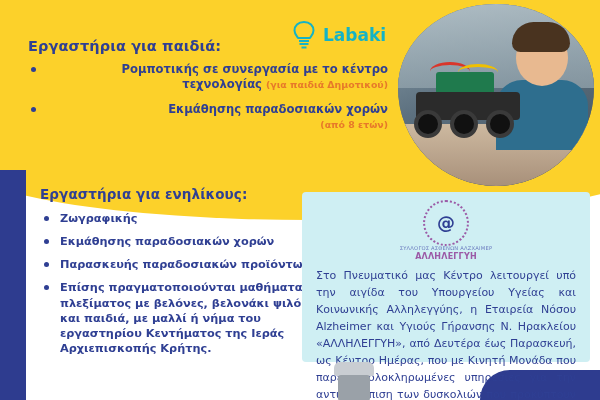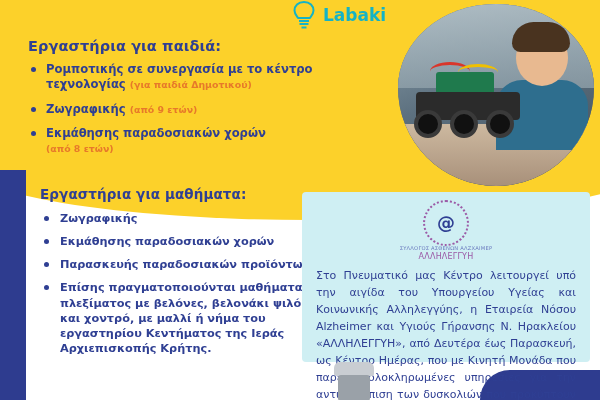--- a/index.html
+++ b/index.html
@@ -76,20 +76,21 @@
     font-size: 14.5px;
     letter-spacing: 0.1px;
   }
   .kids .heading {
     padding-top: 2px;
   }
   ul.items {
     list-style: none;
     margin: 8px 0 0 0;
     padding: 0;
+    text-align: right;
   }
   ul.items > li {
     position: relative;
     padding-left: 18px;
     margin-bottom: 9px;
     color: #2f3f93;
     font-size: 11.6px;
     line-height: 1.32;
     font-weight: bold;
   }
@@ -106,21 +107,21 @@
   .note {
     color: #e7792a;
     font-weight: bold;
     font-size: 9.4px;
   }
 
   
   .logo {
     position: absolute;
     left: 290px;
-    top: 0;
+    top: 20px;
     display: flex;
     align-items: center;
     gap: 5px;
   }
   .logo-mark {
     width: 28px;
     height: 30px;
     position: relative;
   }
   .logo-text {
@@ -299,21 +300,21 @@
     position: relative;
   }
   .card-logo-at {
     color: #2f3f93;
     font-weight: bold;
     font-size: 18px;
     line-height: 1;
   }
   .card-logo-title {
     color: #9b5aa6;
-    font-weight: normal;
+    font-weight: bold;
     font-size: 8px;
     margin-top: 1px;
     letter-spacing: .2px;
   }
   .card-logo-sub {
     color: #6b7bbf;
     font-size: 5.2px;
     letter-spacing: .2px;
     margin-top: -1px;
   }
@@ -388,37 +389,33 @@
   </div>
 
   <div class="kids">
     <div class="heading">Εργαστήρια για παιδιά:</div>
     <ul class="items">
       <li>
         <span>Ρομποτικής σε συνεργασία με το κέντρο τεχνολογίας</span>
         <span class="note">(για παιδιά Δημοτικού)</span>
       </li>
       <li>
-        <span>Ζωγραφικής</span>
-        <span class="note">(από 9 ετών)</span>
-      </li>
-      <li>
         <span>Εκμάθησης παραδοσιακών χορών</span><br>
         <span class="note">(από 8 ετών)</span>
       </li>
     </ul>
   </div>
 
   <div class="adults">
-    <div class="heading">Εργαστήρια για μαθήματα:</div>
+    <div class="heading">Εργαστήρια για ενηλίκους:</div>
     <ul class="items2">
       <li>Ζωγραφικής</li>
       <li>Εκμάθησης παραδοσιακών χορών</li>
       <li>Παρασκευής παραδοσιακών προϊόντων</li>
-      <li class="long">Επίσης πραγματοποιούνται μαθήματα πλεξίματος με βελόνες, βελονάκι ψιλό και χοντρό, με μαλλί ή νήμα του εργαστηρίου Κεντήματος της Ιεράς Αρχιεπισκοπής Κρήτης.</li>
+      <li class="long">Επίσης πραγματοποιούνται μαθήματα πλεξίματος με βελόνες, βελονάκι ψιλό και παιδιά, με μαλλί ή νήμα του εργαστηρίου Κεντήματος της Ιεράς Αρχιεπισκοπής Κρήτης.</li>
     </ul>
   </div>
 
   <div class="card">
     <div class="card-logo">
       <div class="card-logo-circle">
         <span class="card-logo-at">@</span>
       </div>
       <div class="card-logo-sub">ΣΥΛΛΟΓΟΣ ΑΣΘΕΝΩΝ ΑΛΖΧΑΙΜΕΡ</div>
       <div class="card-logo-title">ΑΛΛΗΛΕΓΓΥΗ</div>

